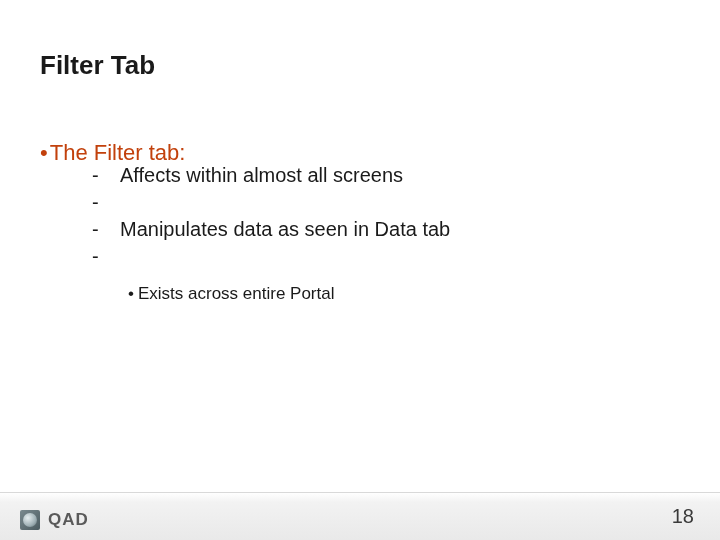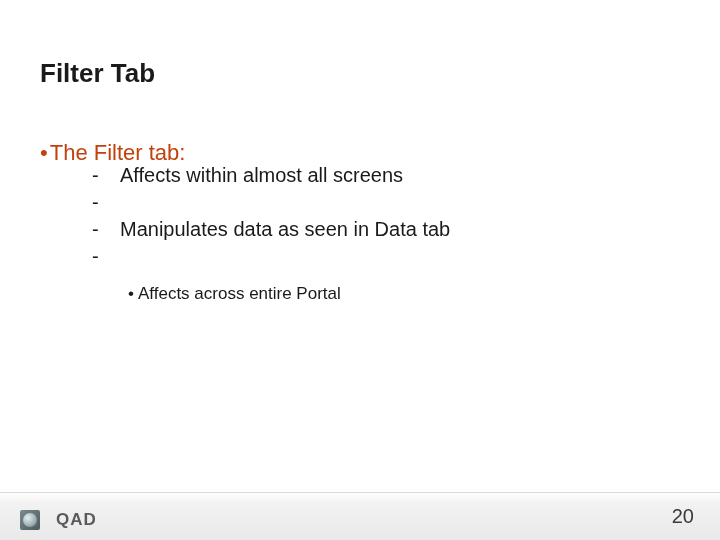--- a/index.html
+++ b/index.html
@@ -4,21 +4,21 @@
   <style>
     * { margin: 0; padding: 0; box-sizing: border-box; }
     html, body { width: 720px; height: 540px; font-family: Arial, Helvetica, sans-serif; }
     body { position: relative; background: #fff; }
 
     .slide { width: 720px; height: 540px; position: relative; }
 
     .title {
       position: absolute;
       left: 40px;
-      top: 58px;
+      top: 50px;
       font-size: 26px;
       font-weight: bold;
       color: #1a1a1a;
     }
 
     .level1 {
       position: absolute;
       left: 40px;
       top: 112px;
       font-size: 22px;
@@ -66,21 +66,21 @@
       background: linear-gradient(to bottom, #ffffff 0%, #f2f2f2 20%, #e9e9e9 100%);
       border-top: 1px solid #d9d9d9;
     }
 
     .logo {
       position: absolute;
       left: 20px;
       bottom: 10px;
       display: flex;
       align-items: center;
-      gap: 16px;
+      gap: 8px;
     }
     .logo-mark {
       width: 20px;
       height: 20px;
       background: linear-gradient(135deg, #7a8a8f 0%, #4a5a5f 100%);
       border-radius: 2px;
       position: relative;
       overflow: hidden;
     }
     .logo-mark::after {
@@ -128,24 +128,24 @@
     <div class="dash-item">
       <span class="dash">-</span>
       <span class="dash-text">Manipulates data as seen in Data tab</span>
     </div>
     <div class="dash-item">
       <span class="dash">-</span>
     </div>
   </div>
 
   <div class="sub-bullet">
-    <span class="dot">•</span><span>Affects across entire Portal</span>
+    <span class="dot">•</span><span>Exists across entire Portal</span>
   </div>
 
   <div class="footer">
     <div class="logo">
       <div class="logo-mark"></div>
       <div class="logo-text">QAD</div>
     </div>
-    <div class="page-num">20</div>
+    <div class="page-num">18</div>
   </div>
 
 </div>
 
 </body></html>

